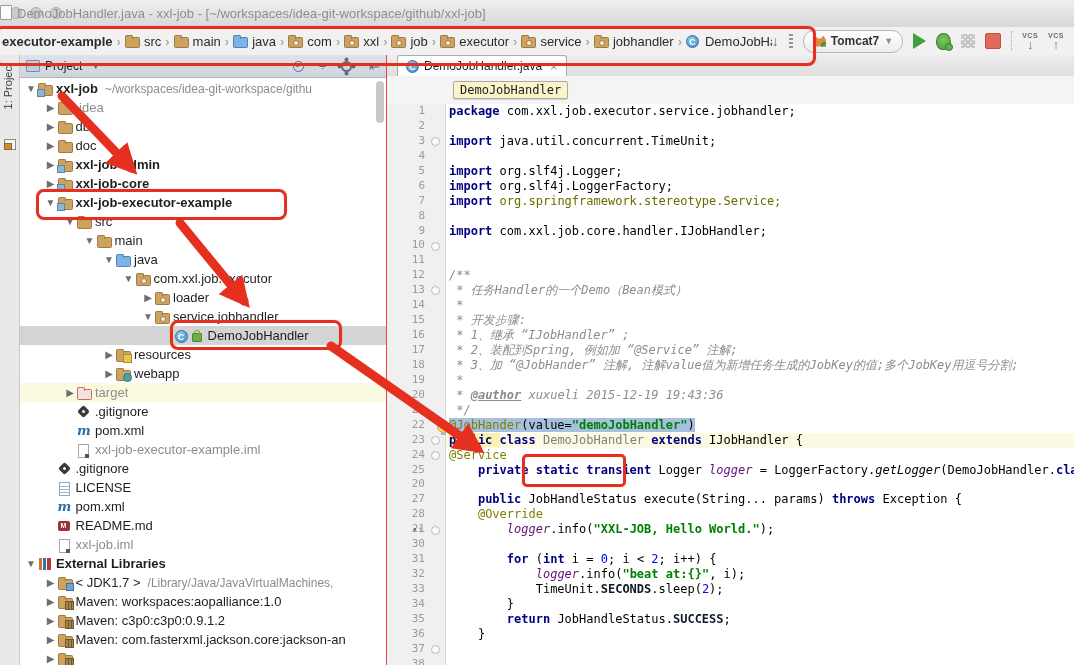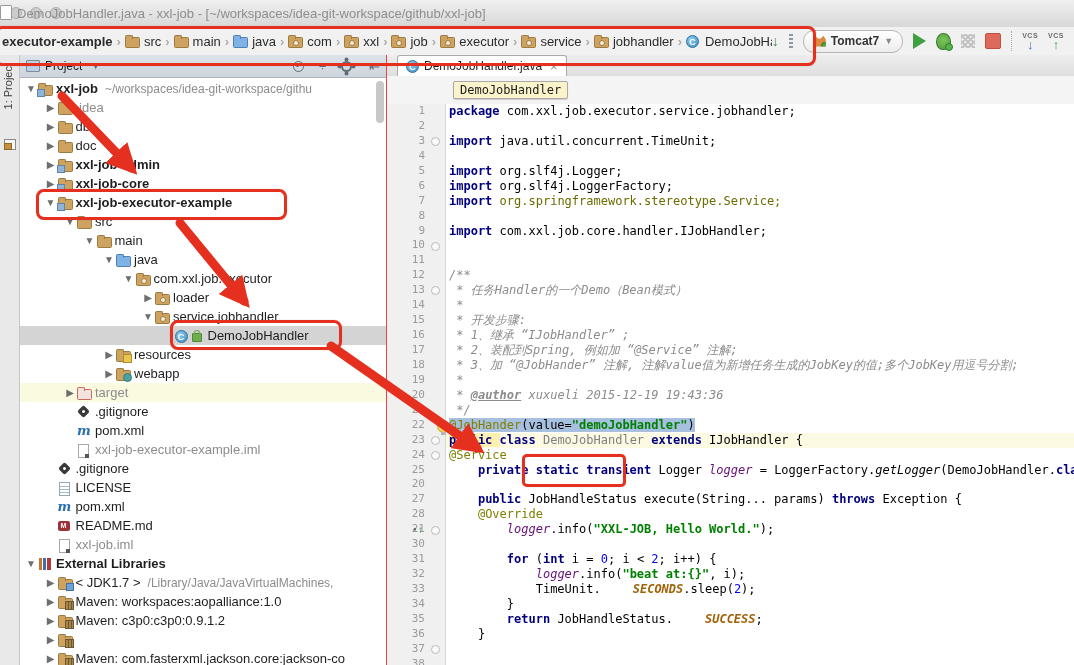--- a/index.html
+++ b/index.html
@@ -132,21 +132,21 @@
   .cl{height:14.95px;line-height:14.95px;white-space:pre;}
   .k{color:#000080;font-weight:bold;}
   .khl{color:#000080;font-weight:bold;background:#FBF0B0;border-radius:2px;}
   .s{color:#008000;font-weight:bold;}
   .n{color:#0000FF;}
   .a{color:#7F7F00;}
   .o{color:#6B6B00;}
   .c{color:#8C8C8C;font-style:italic;}
   .ca{color:#8C8C8C;font-style:italic;font-weight:bold;text-decoration:underline;}
   .f{color:#660E7A;font-style:italic;}
-  .st{color:#a16207;font-style:italic;font-weight:bold;margin-left:32px;}
+  .st{color:#0f172a;font-weight:bold;}
   .sm{font-style:italic;}
   .g{color:#7F7F7F;}
   .selspan{background:#A8C0DF;}
   .bulb{position:absolute;width:11px;height:11px;border-radius:50%;background:radial-gradient(circle at 40% 35%,#FFEB9C,#F4C430);border:1px solid #C9A437;}
   .bulb::after{content:"";position:absolute;left:3px;bottom:-3px;width:5px;height:3px;background:#B5B5B5;}
 
   
   .anno{position:absolute;border:3.5px solid #E5301F;border-radius:8px;box-shadow:0 0 1px rgba(120,0,0,.4);pointer-events:none;z-index:50;}
   .annosvg{position:absolute;inset:0;pointer-events:none;z-index:49;}
 </style>
@@ -487,27 +487,27 @@
             <span class="ticon">
               <span class="i-lib"></span>
             </span>
             <span class="lbl">Maven: c3p0:c3p0:0.9.1.2</span>
           </div>
           <div class="trow" style="padding-left: 23.5px;">
             <span class="tarrow">▶</span>
             <span class="ticon">
               <span class="i-lib"></span>
             </span>
+            <span class="lbl">Maven: com.fasterxml.jackson.core:jackson-an</span>
           </div>
           <div class="trow" style="padding-left: 23.5px;">
             <span class="tarrow">▶</span>
             <span class="ticon">
               <span class="i-lib"></span>
             </span>
-            <span class="lbl">Maven: com.fasterxml.jackson.core:jackson-co</span>
           </div>
         </div>
     </div>
 
     <div class="editor">
       <div class="tabbar">
         <div class="tab">
           <span class="ticn">
               <span class="i-class">C</span>
             </span>

